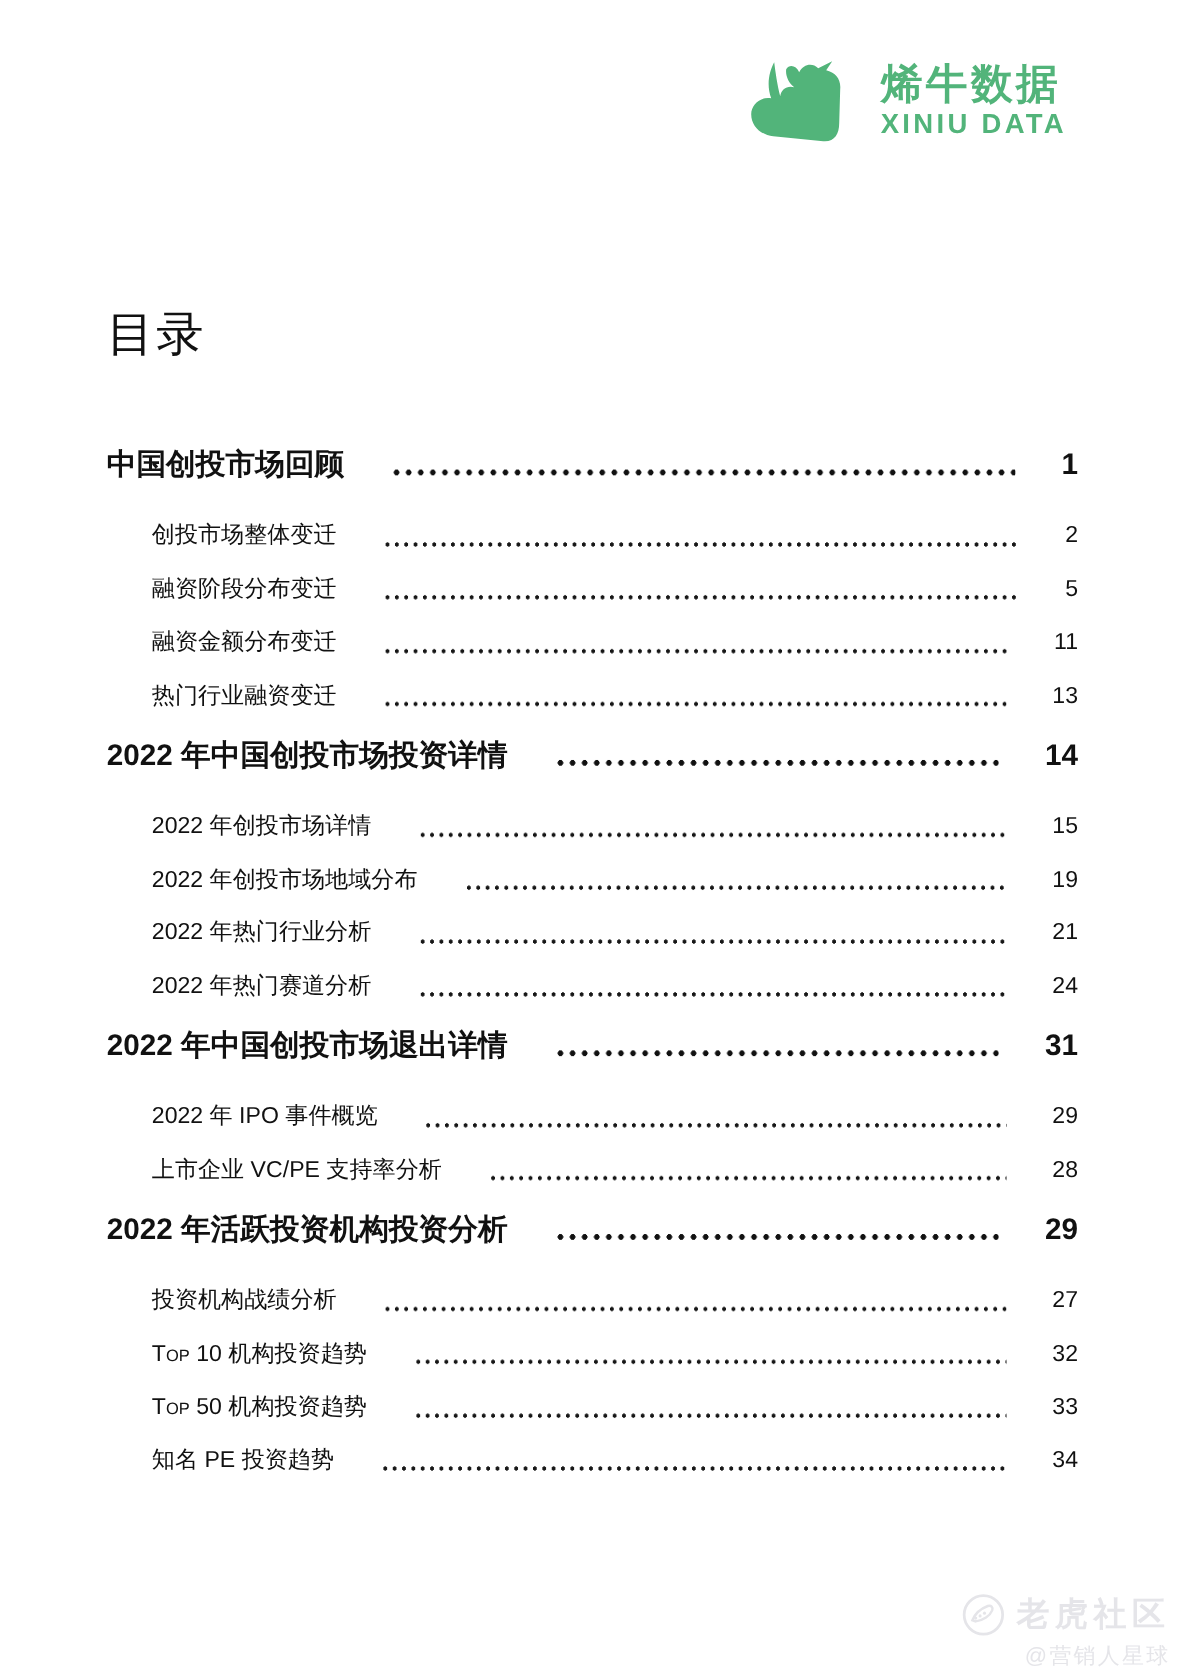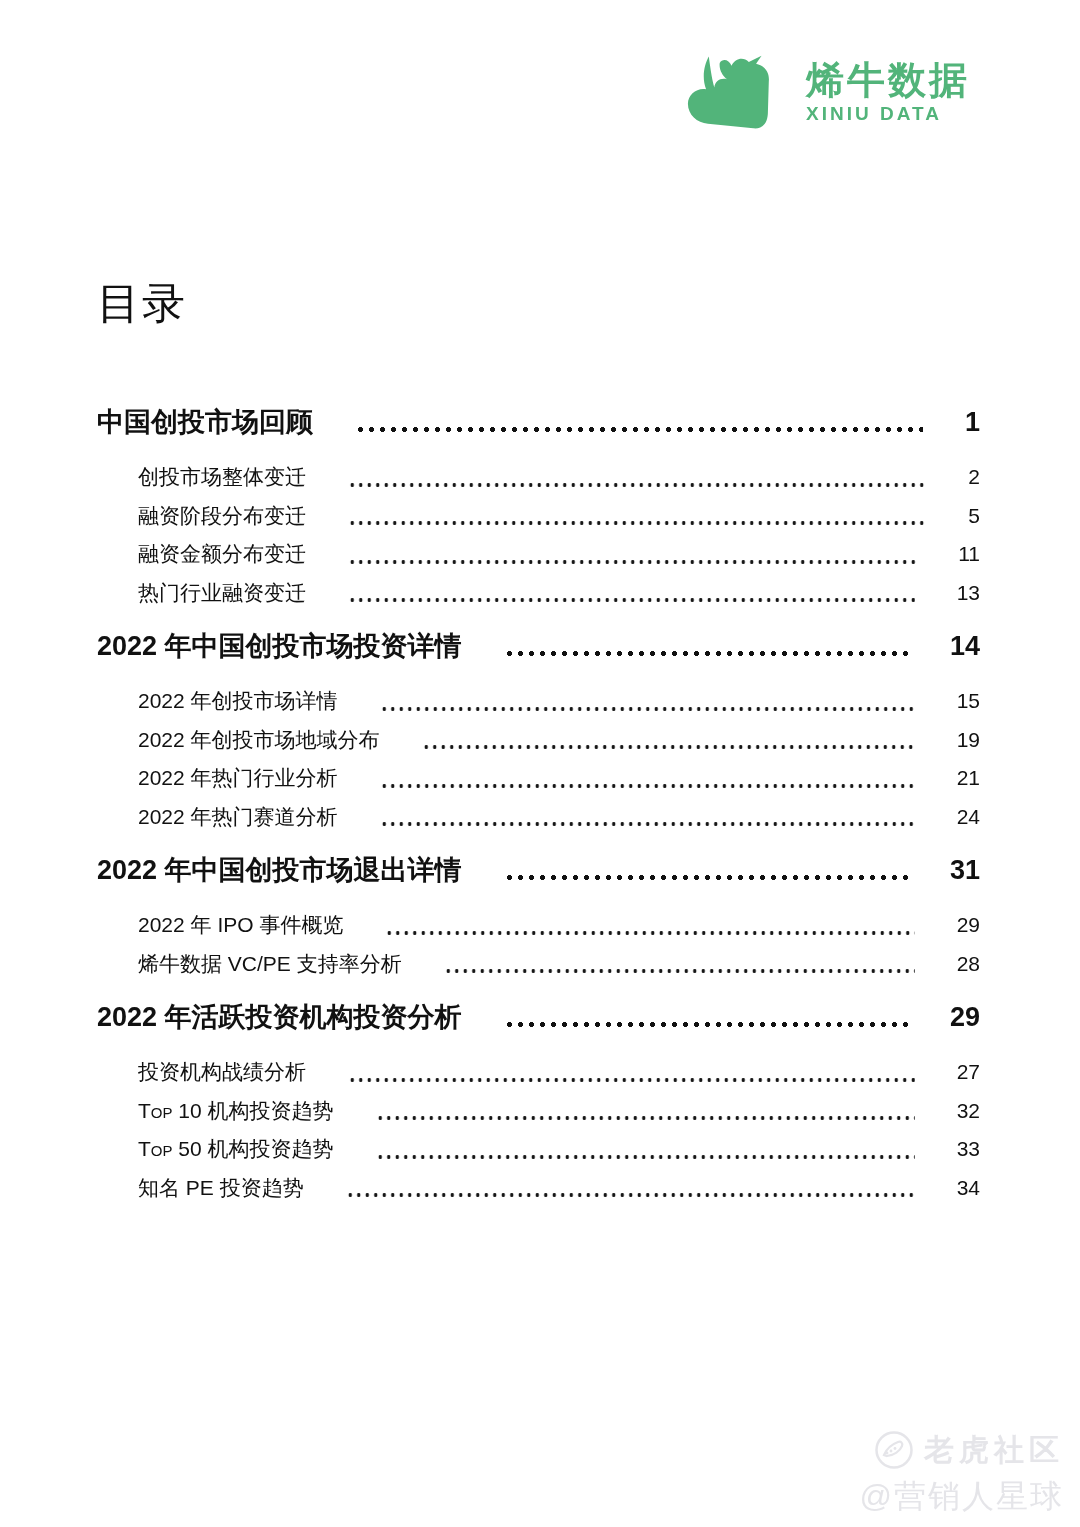--- a/index.html
+++ b/index.html
@@ -13,21 +13,21 @@
   }
 
   
   .logo{
     position:absolute;top:52px;right:110px;
     display:flex;align-items:center;gap:32px;
   }
   .logo-icon svg{width:94px;height:80px;display:block;}
   .logo-text{display:flex;flex-direction:column;line-height:1;}
   .logo-cn{font-size:38px;font-weight:bold;letter-spacing:3px;}
-  .logo-en{font-size:19px;font-weight:bold;letter-spacing:3px;margin-top:5px;}
+  .logo-en{font-size:25px;font-weight:bold;letter-spacing:3px;margin-top:5px;}
 
   
   .page-title{
     position:absolute;left:97px;top:246px;
     font-size:43px;font-weight:normal;letter-spacing:2px;
   }
 
   
   .toc{
     position:absolute;left:97px;right:100px;top:400px;
@@ -45,39 +45,39 @@
   .row.h{font-weight:bold;font-size:27px;}
   .row.h .label,.row.h .pg{line-height:44px;}
   .row.h .dots{
     height:7px;margin-bottom:11px;
     background-image:radial-gradient(circle,#111 2.4px,transparent 2.8px);
     background-size:11px 7px;
   }
   
   .row.s{font-size:21px;padding-left:41px;}
   .row.s .label{font-variant:small-caps;}
-  .row.s .label,.row.s .pg{line-height:38.5px;}
+  .row.s .label,.row.s .pg{line-height:38.5px;margin-top:10px;}
   .row.s .dots{
     height:6px;margin-bottom:9px;
     background-image:radial-gradient(circle,#161616 1.7px,transparent 2px);
     background-size:8.5px 6px;
   }
   .toc section:not(:first-child) .row.h{margin-top:12px;align-items:flex-end;}
   .toc .row.h{margin-bottom:14px;}
 
   
   .watermark{
     position:absolute;right:16px;bottom:8px;
     text-align:right;
     user-select:none;
   }
-  .wm-row1{display:flex;justify-content:flex-end;gap:10px;}
+  .wm-row1{display:flex;align-items:center;justify-content:flex-end;gap:10px;}
   .wm-icon svg{width:40px;height:40px;display:block;}
   .wm-name{font-size:30px;font-weight:bold;letter-spacing:5px;}
-  .wm-handle{font-size:32px;letter-spacing:2px;margin-top:4px;}
+  .wm-handle{font-size:20px;letter-spacing:2px;margin-top:4px;}
 </style>
 </head>
 <body>
 
 <div class="logo">
   <span class="logo-icon">
     <svg viewBox="0 0 100 88" aria-hidden="true">
       <path fill="#52b47a" d="M30 5
         C25 14 22 28 27 41
         C17 39 7 47 7 57
@@ -163,21 +163,21 @@
         <span class="label">2022 年中国创投市场退出详情</span>
         <span class="dots"></span>
         <span class="pg">31</span>
       </div>
       <div class="row s">
         <span class="label">2022 年 IPO 事件概览</span>
         <span class="dots"></span>
         <span class="pg">29</span>
       </div>
       <div class="row s">
-        <span class="label">烯牛数据 VC/PE 支持率分析</span>
+        <span class="label">上市企业 VC/PE 支持率分析</span>
         <span class="dots"></span>
         <span class="pg">28</span>
       </div>
     </section>
     <section>
       <div class="row h">
         <span class="label">2022 年活跃投资机构投资分析</span>
         <span class="dots"></span>
         <span class="pg">29</span>
       </div>

